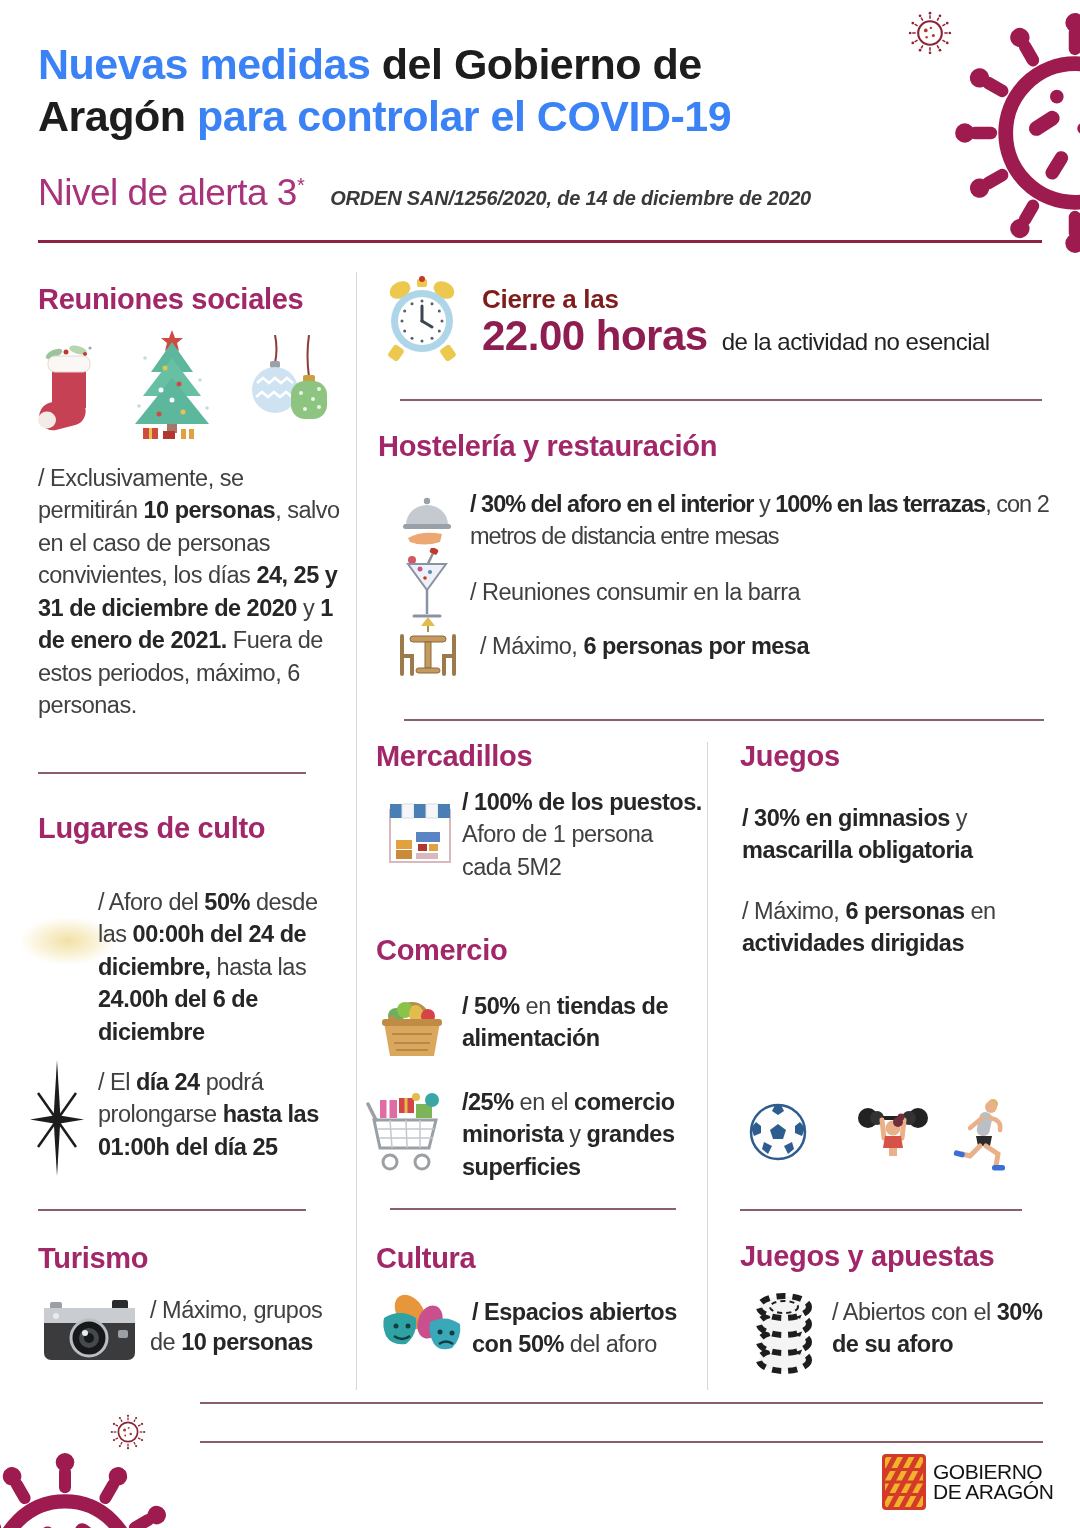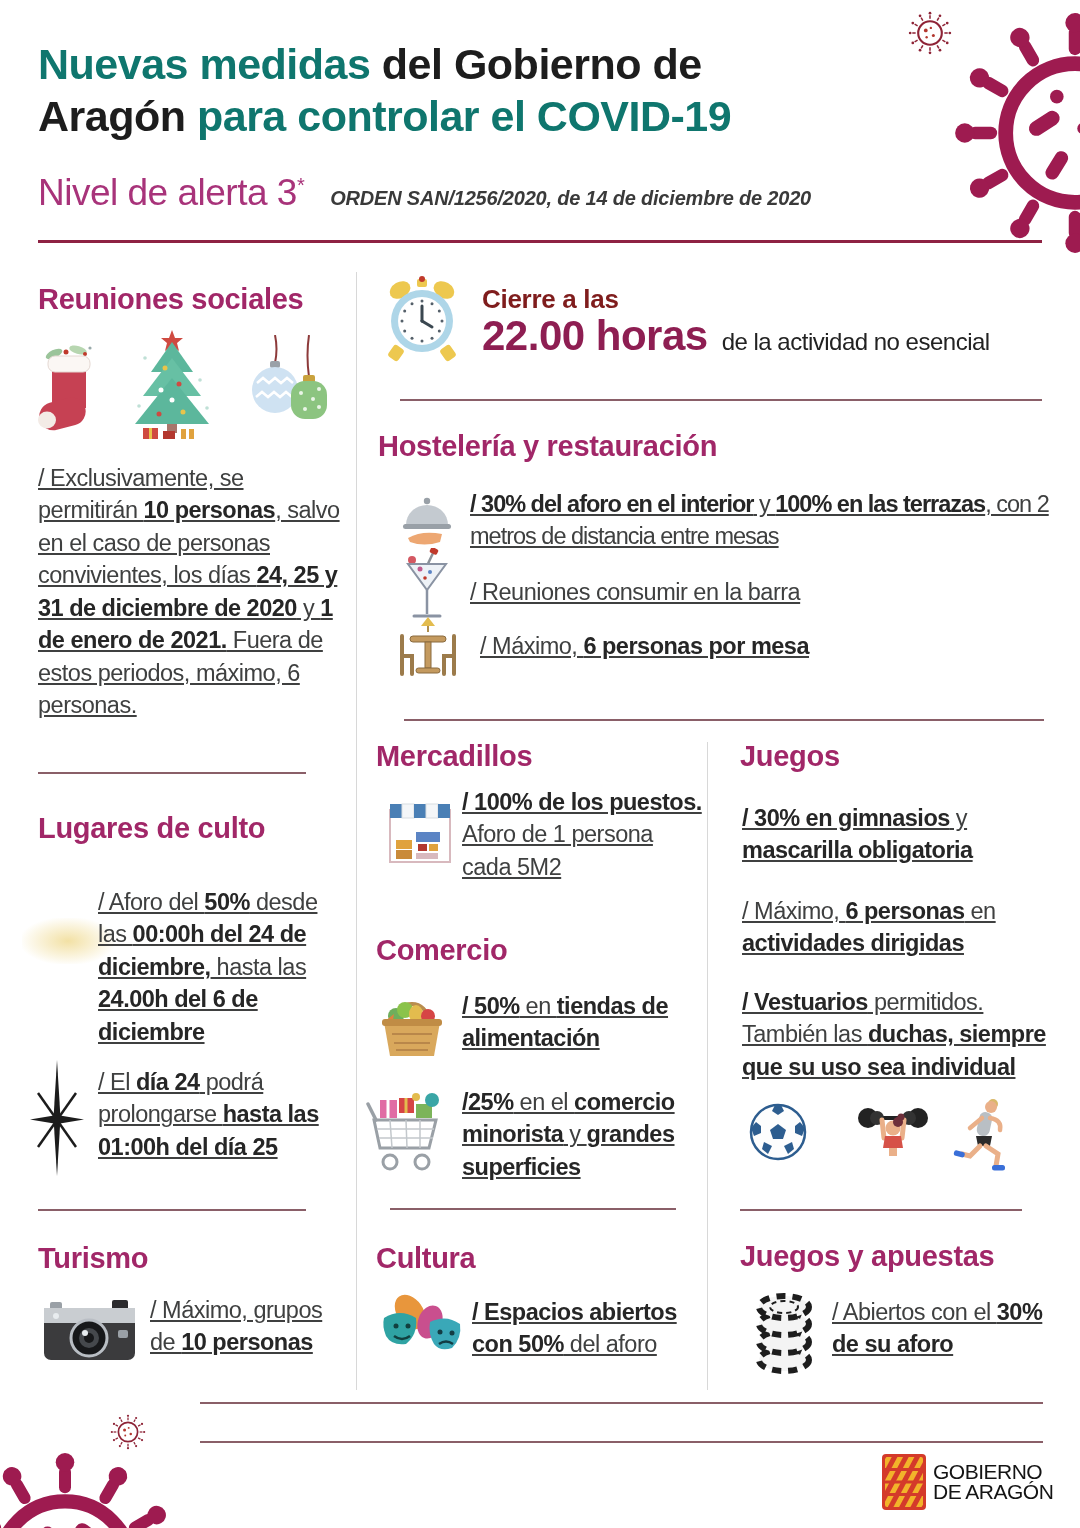--- a/index.html
+++ b/index.html
@@ -1,27 +1,27 @@
 <!DOCTYPE html>
 <html><head>
 <meta charset="utf-8">
 <style>
   html,body{margin:0;padding:0;background:#fff;}
   #canvas{position:relative;width:1080px;height:1528px;background:#ffffff;overflow:hidden;
           font-family:"Liberation Sans","DejaVu Sans",sans-serif;}
   .abs{position:absolute;}
   
   .title{font-size:43px;font-weight:700;line-height:1.22;letter-spacing:-0.5px;color:#1d1d1d;}
-  .acc{color:#0f766e;}
+  .acc{color:#3b82f6;}
   .blk{color:#1d1d1d;}
   .alert{font-size:37px;font-weight:400;color:#a8337a;letter-spacing:-0.5px;}
   .alert sup{font-size:20px;}
   .orderref{font-size:20px;font-style:italic;font-weight:600;color:#3a3a3a;margin-left:26px;letter-spacing:-0.2px;}
   .sec{font-size:29px;font-weight:800;letter-spacing:-0.3px;color:#a12768;margin:0;}
-  .body{font-size:23.5px;line-height:1.38;letter-spacing:-0.5px;color:#3f4040;text-decoration:underline;}
+  .body{font-size:23.5px;line-height:1.38;letter-spacing:-0.5px;color:#3f4040;}
   .body .b{font-weight:700;color:#262626;}
   .tight{letter-spacing:-1px;}
   .rule{height:3px;background:#8e2243;}
   .dv{height:2px;background:#8a5f68;}
   .vdv{width:1px;background:#d8d8d8;}
   
   .ban-intro{font-size:26px;font-weight:700;color:#7f1d1d;letter-spacing:-0.3px;}
   .ban-time{font-size:42px;font-weight:800;color:#8e1e52;letter-spacing:-0.5px;}
   .ban-suffix{font-size:24px;font-weight:400;color:#222;margin-left:14px;letter-spacing:-0.5px;}
   
@@ -383,21 +383,20 @@
     <path d="M52,30 q16,-8 30,2 q2,14 -8,24 q-12,4 -18,-4 q-6,-10 -4,-22 z" fill="#3aa8b8"></path>
     <circle cx="62" cy="40" r="2.5" fill="#123c44"></circle>
       <circle cx="74" cy="41" r="2.5" fill="#123c44"></circle>
     <path d="M61,52 q7,-5 14,0" stroke="#123c44" stroke-width="2.5" fill="none"></path>
   </svg>
   <div class="abs body" style="left:472px;top:1296px;width:240px"><span class="b">/ Espacios abiertos con 50%</span><span> del aforo</span></div>
 
   <h2 class="abs sec" style="left:740px;top:740px">Juegos</h2>
   <div class="abs body" style="left:742px;top:802px;width:305px"><span class="b">/ 30% en gimnasios</span><span> y </span><span class="b">mascarilla obligatoria</span></div>
   <div class="abs body" style="left:742px;top:895px;width:305px"><span>/ Máximo, </span><span class="b">6 personas</span><span> en </span><span class="b">actividades dirigidas</span></div>
-  <div class="abs body" style="left:742px;top:986px;width:308px"><span class="b">/ Vestuarios</span><span> permitidos. También las </span><span class="b">duchas, siempre que su uso sea individual</span></div>
   <svg class="abs" style="left:748px;top:1102px" width="60" height="60" viewBox="0 0 60 60">
     <circle cx="30" cy="30" r="27" fill="#fdfdfd" stroke="#2d5d8f" stroke-width="2.5"></circle>
     <polygon points="30,22 38,28 35,37 25,37 22,28" fill="#2d5d8f"></polygon>
     <polygon points="27,3 33,3 36,9 30,13 24,9" fill="#2d5d8f"></polygon>
     <polygon points="52,20 57,26 54,34 47,31 47,24" fill="#2d5d8f"></polygon>
     <polygon points="8,20 3,26 6,34 13,31 13,24" fill="#2d5d8f"></polygon>
     <polygon points="40,52 46,47 44,40 36,44" fill="#2d5d8f"></polygon>
     <polygon points="20,52 14,47 16,40 24,44" fill="#2d5d8f"></polygon>
   </svg>
   <svg class="abs" style="left:856px;top:1098px" width="74" height="80" viewBox="0 0 74 80">

